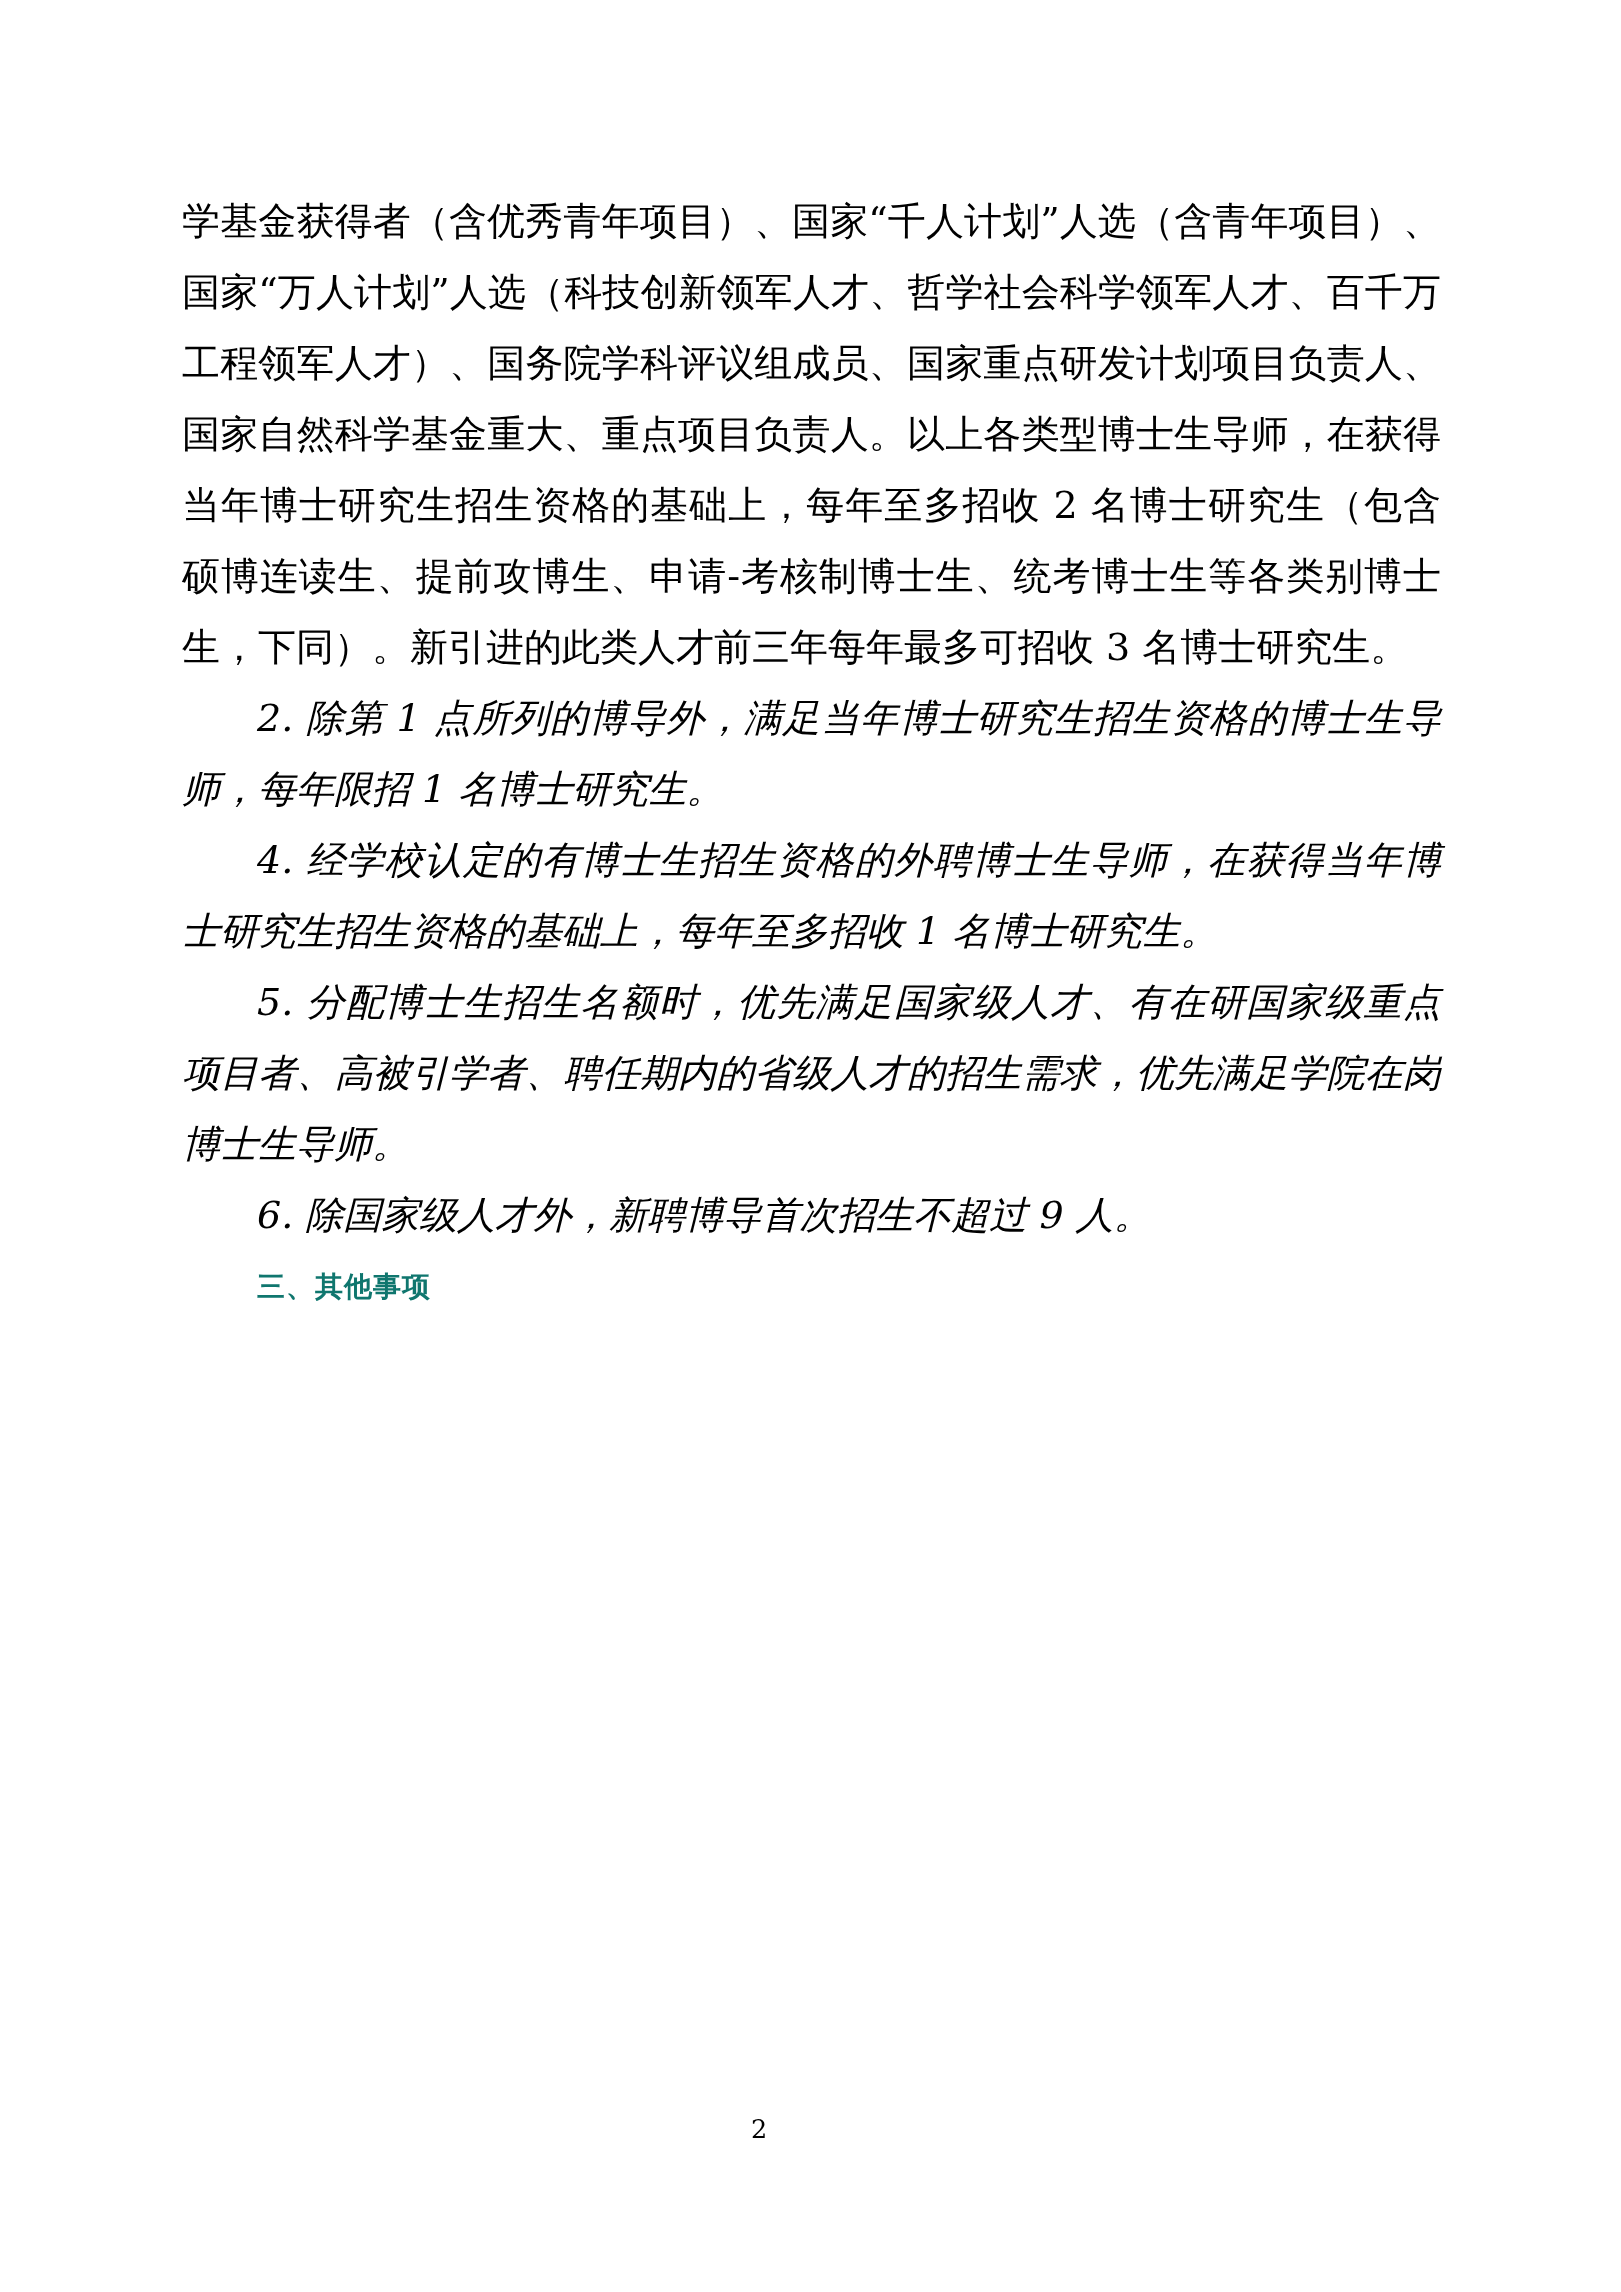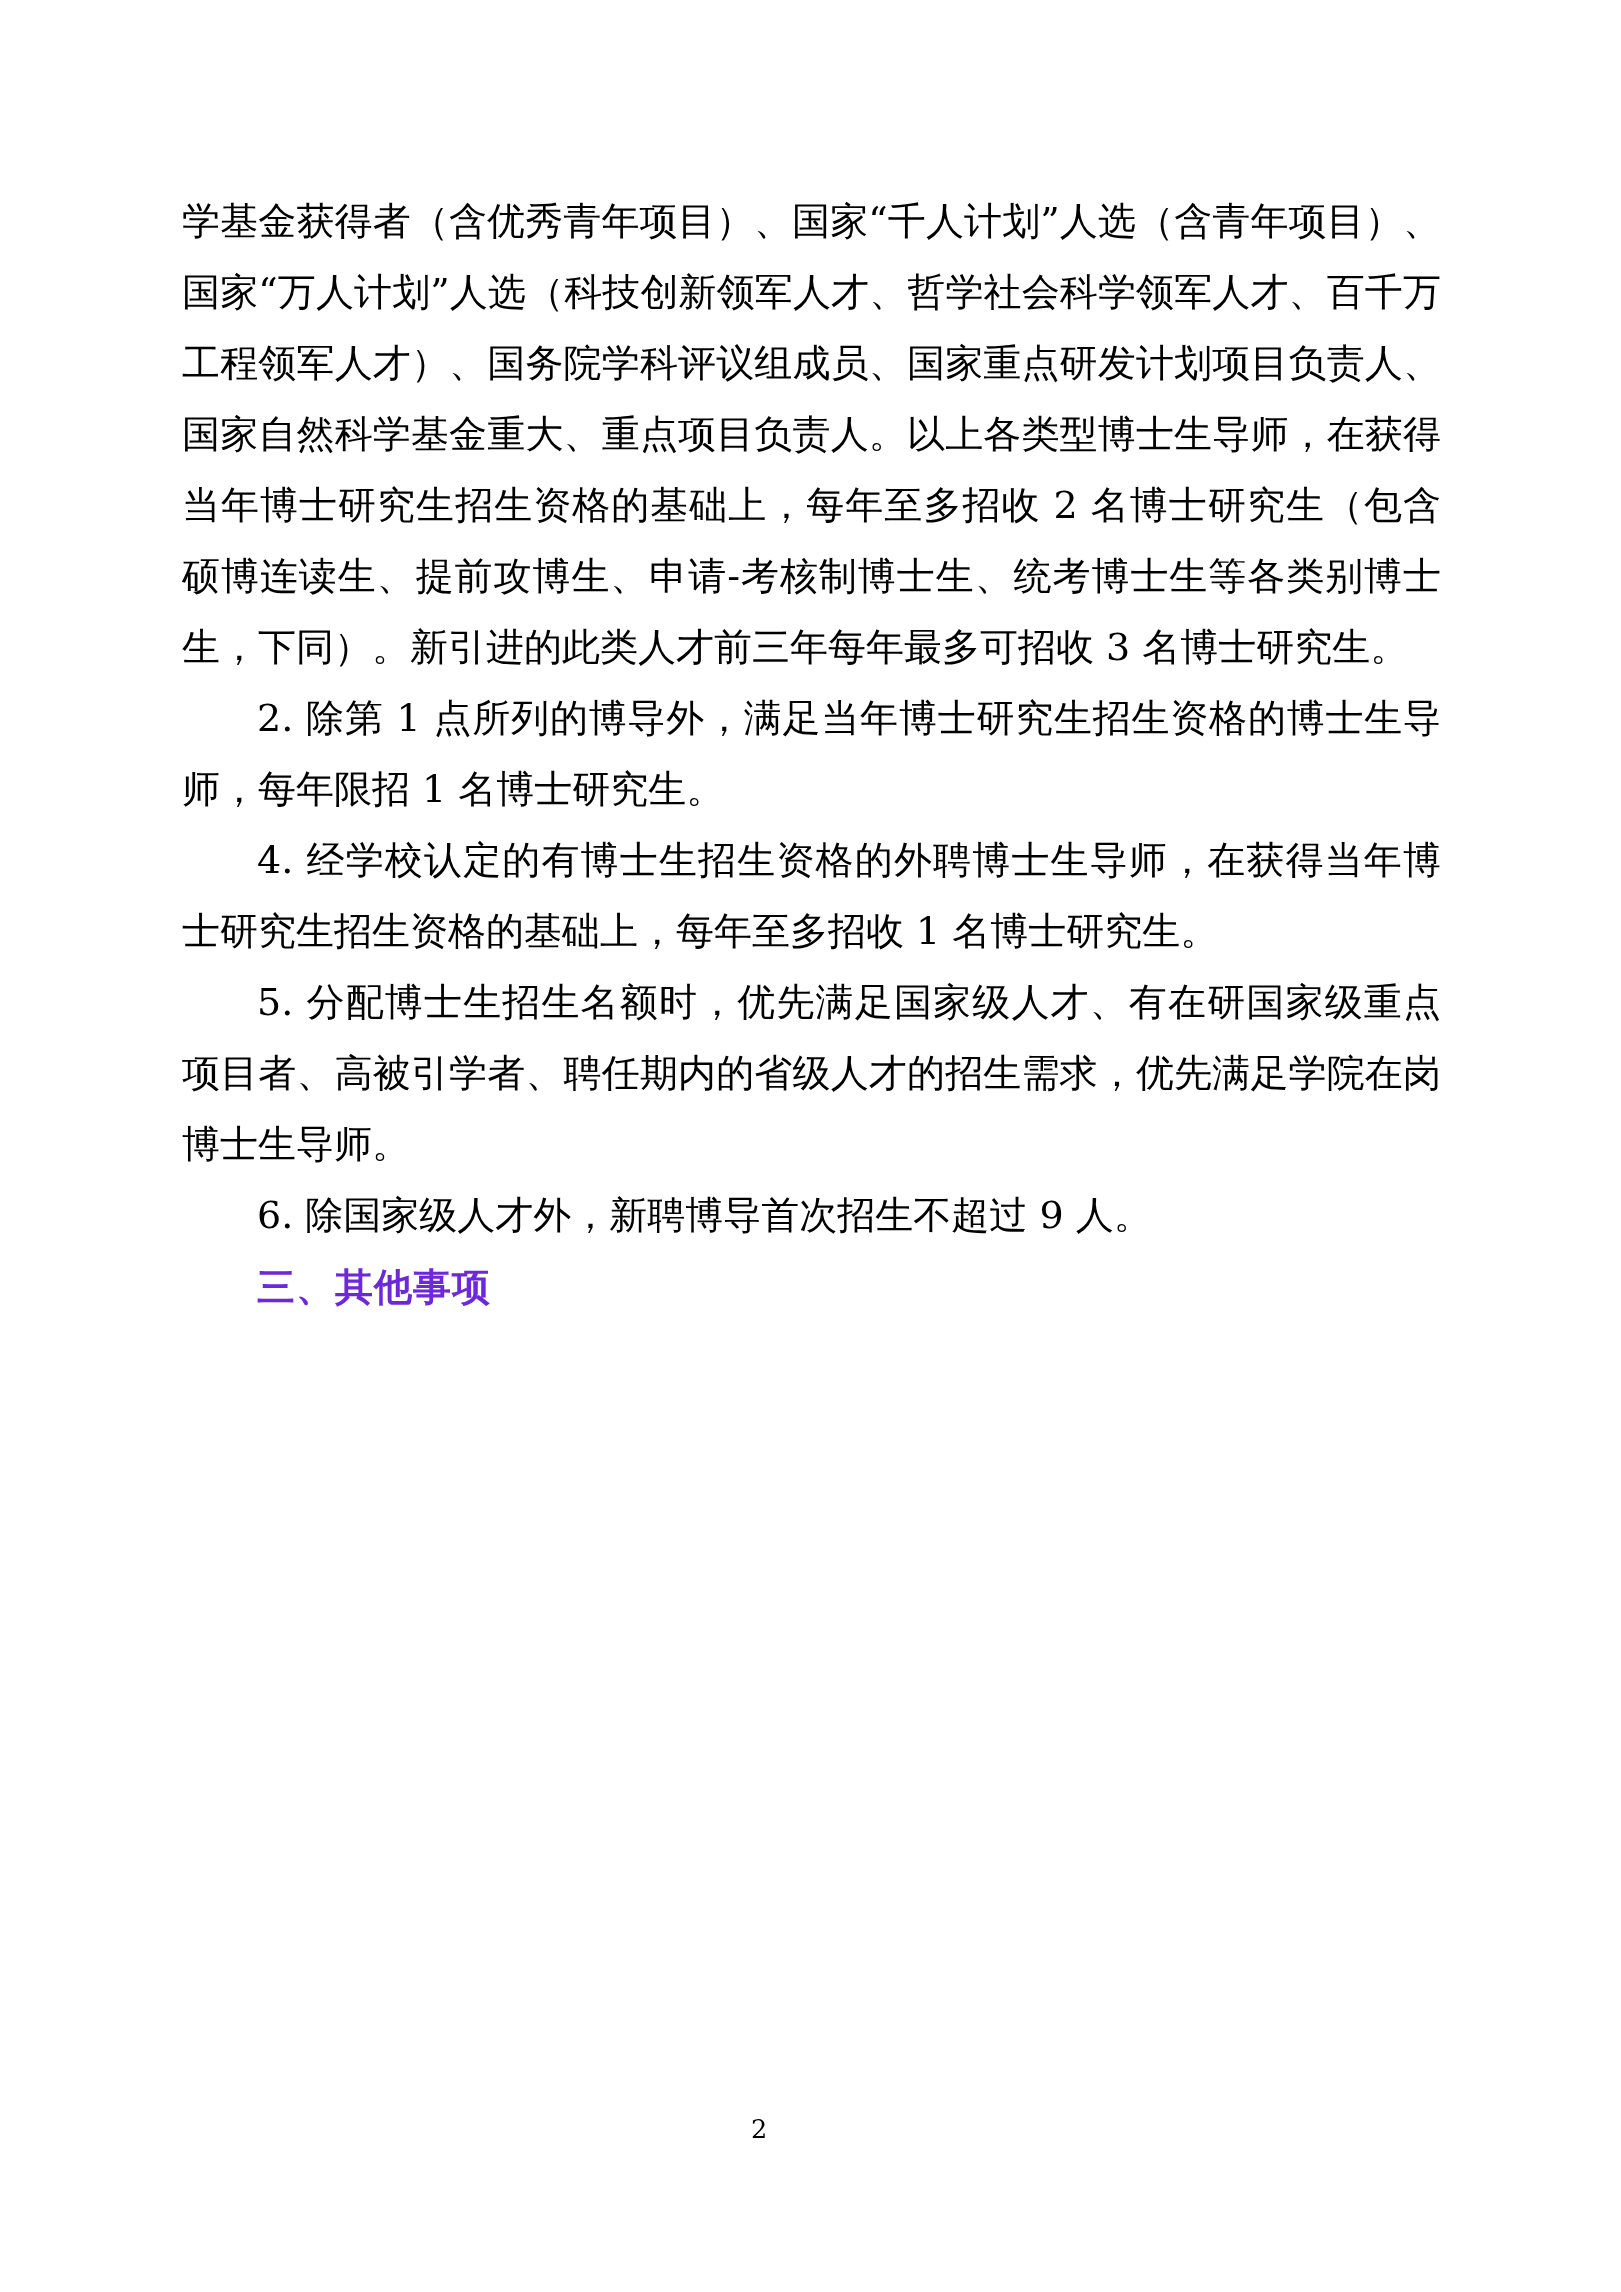--- a/index.html
+++ b/index.html
@@ -37,26 +37,27 @@
     margin: 0;
     letter-spacing: 0px;
     word-break: break-all;
     white-space: normal;
   }
   .para.cont {
     text-indent: 0;
   }
   .para.indent {
     text-indent: 75px;
+    font-style: italic;
   }
   .heading {
     font-family: "DejaVu Serif", "Liberation Serif", serif;
-    font-size: 38px;
+    font-size: 28px;
     line-height: 71px;
-    color: #6d28d9;
+    color: #0f766e;
     font-weight: bold;
     margin: 0;
     text-indent: 75px;
     text-align: left;
     letter-spacing: 1px;
   }
   .page-number {
     position: absolute;
     left: 0;
     right: 0;

